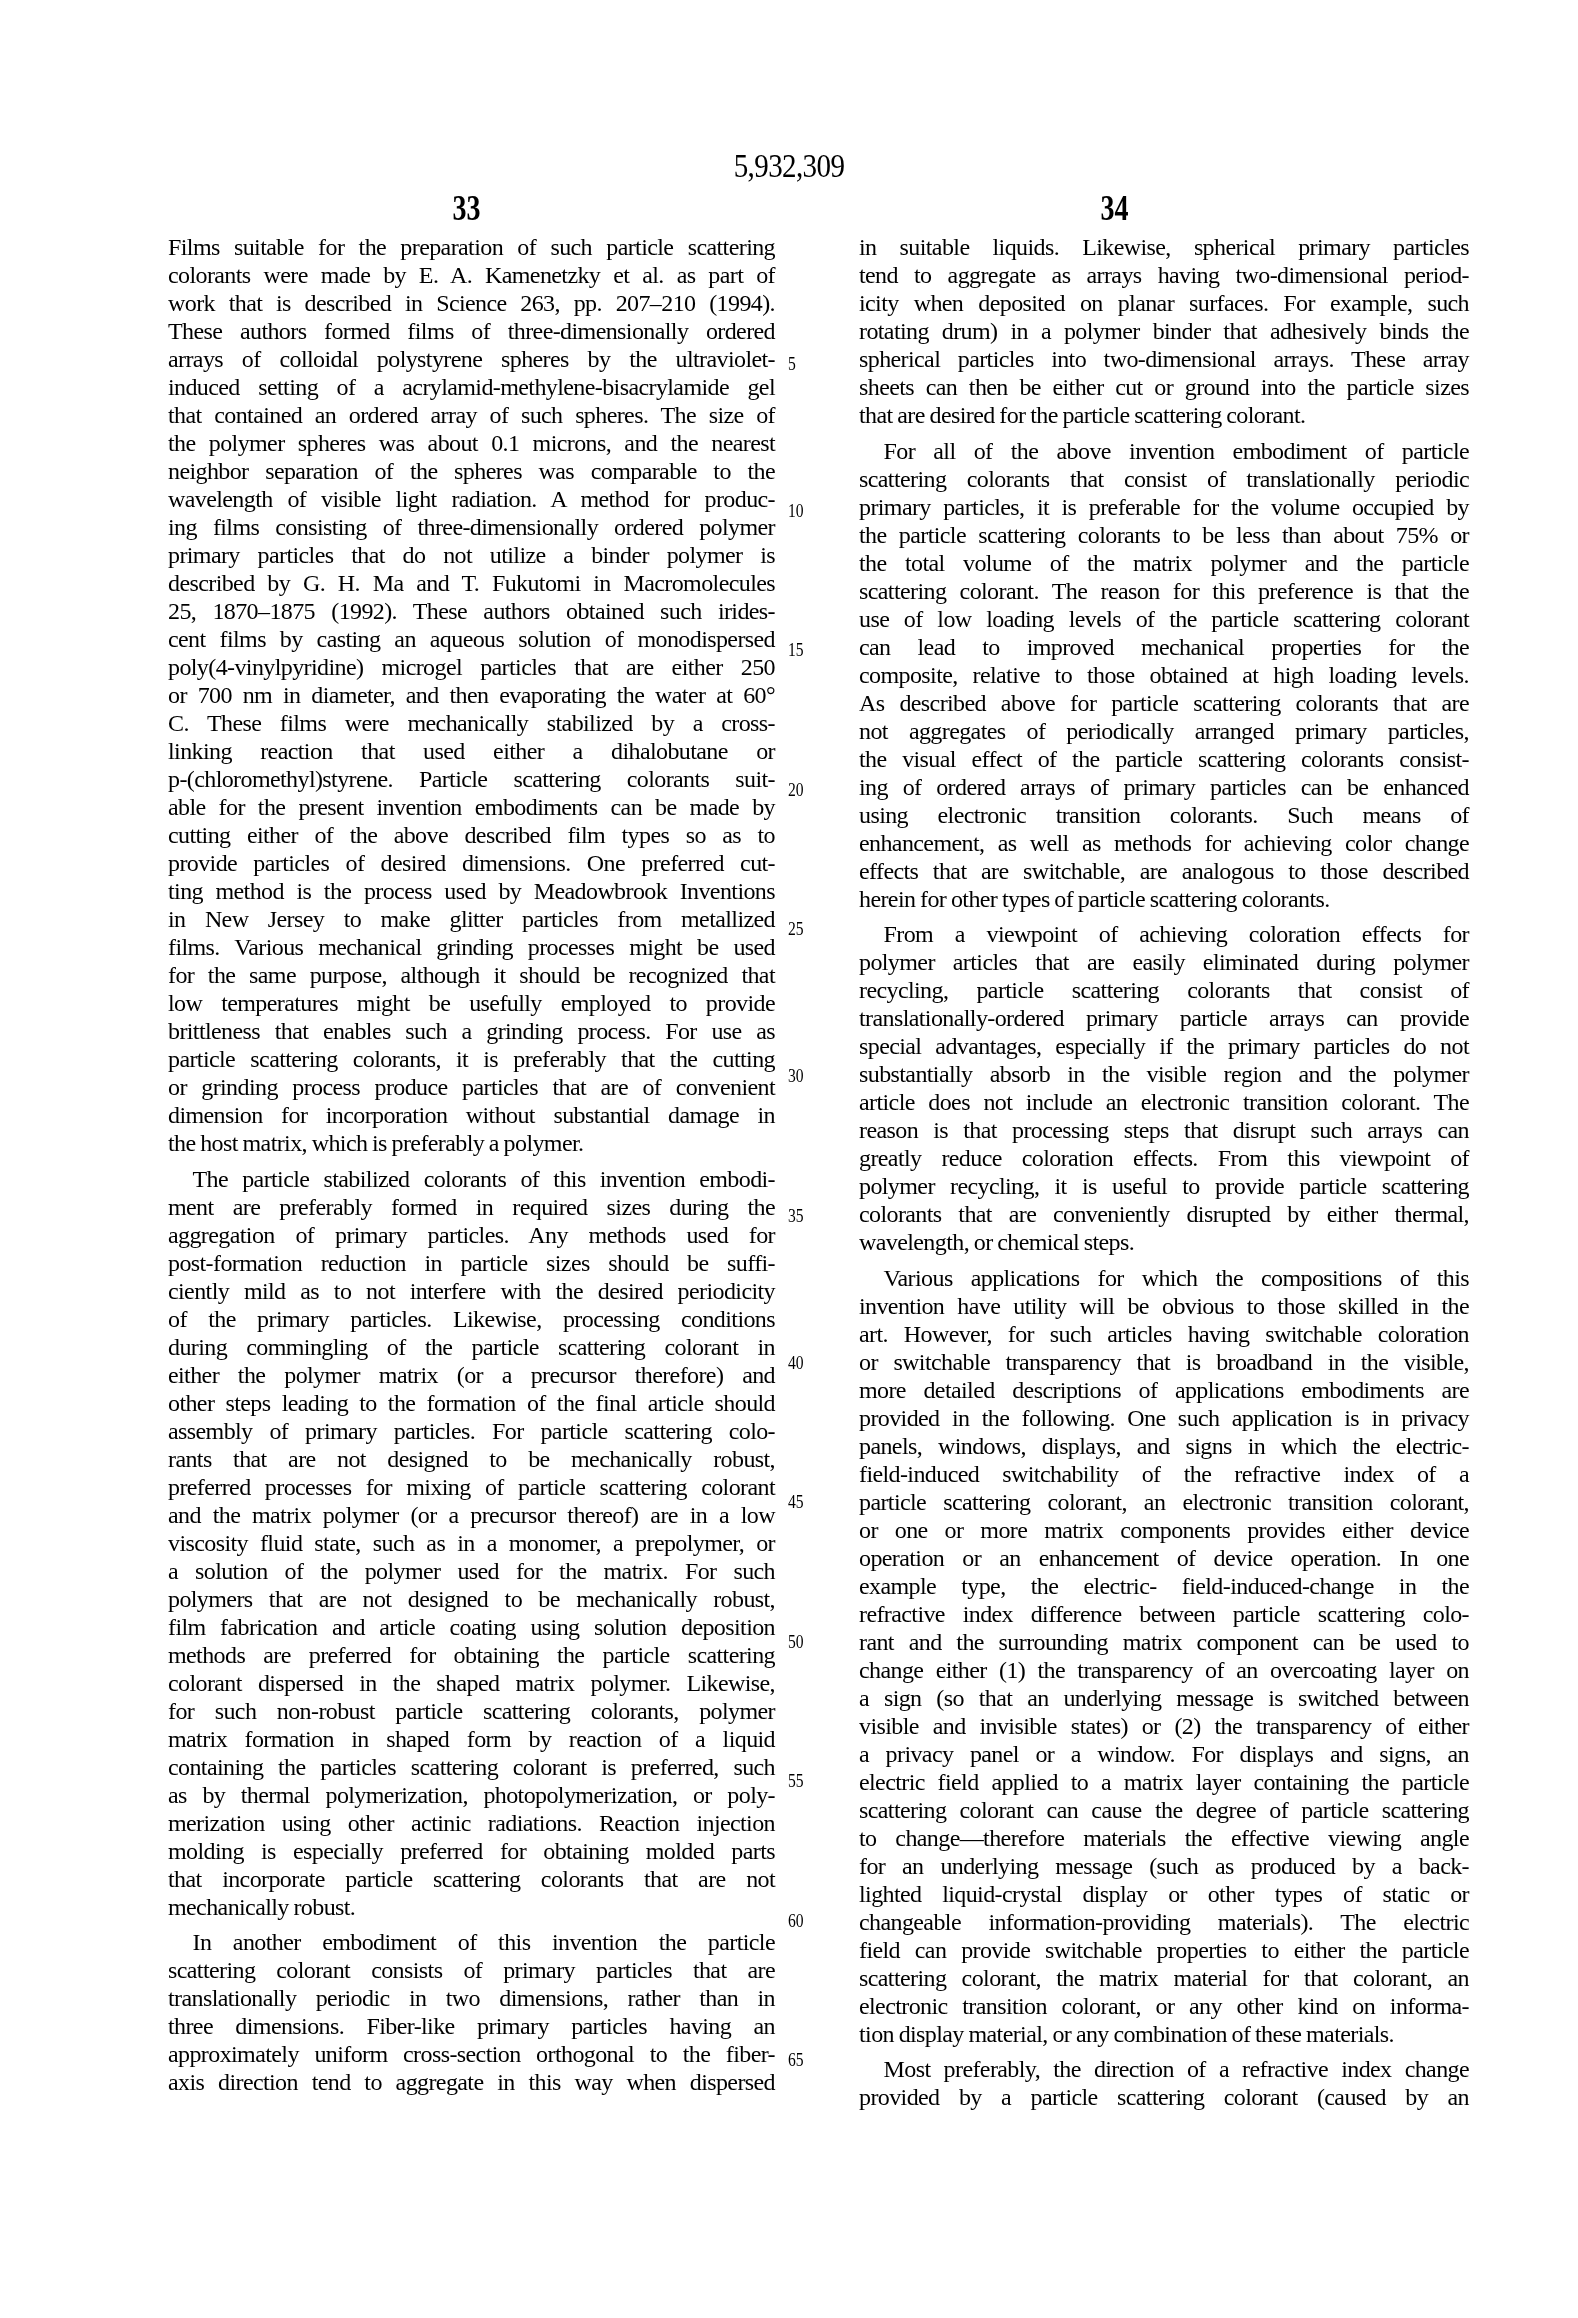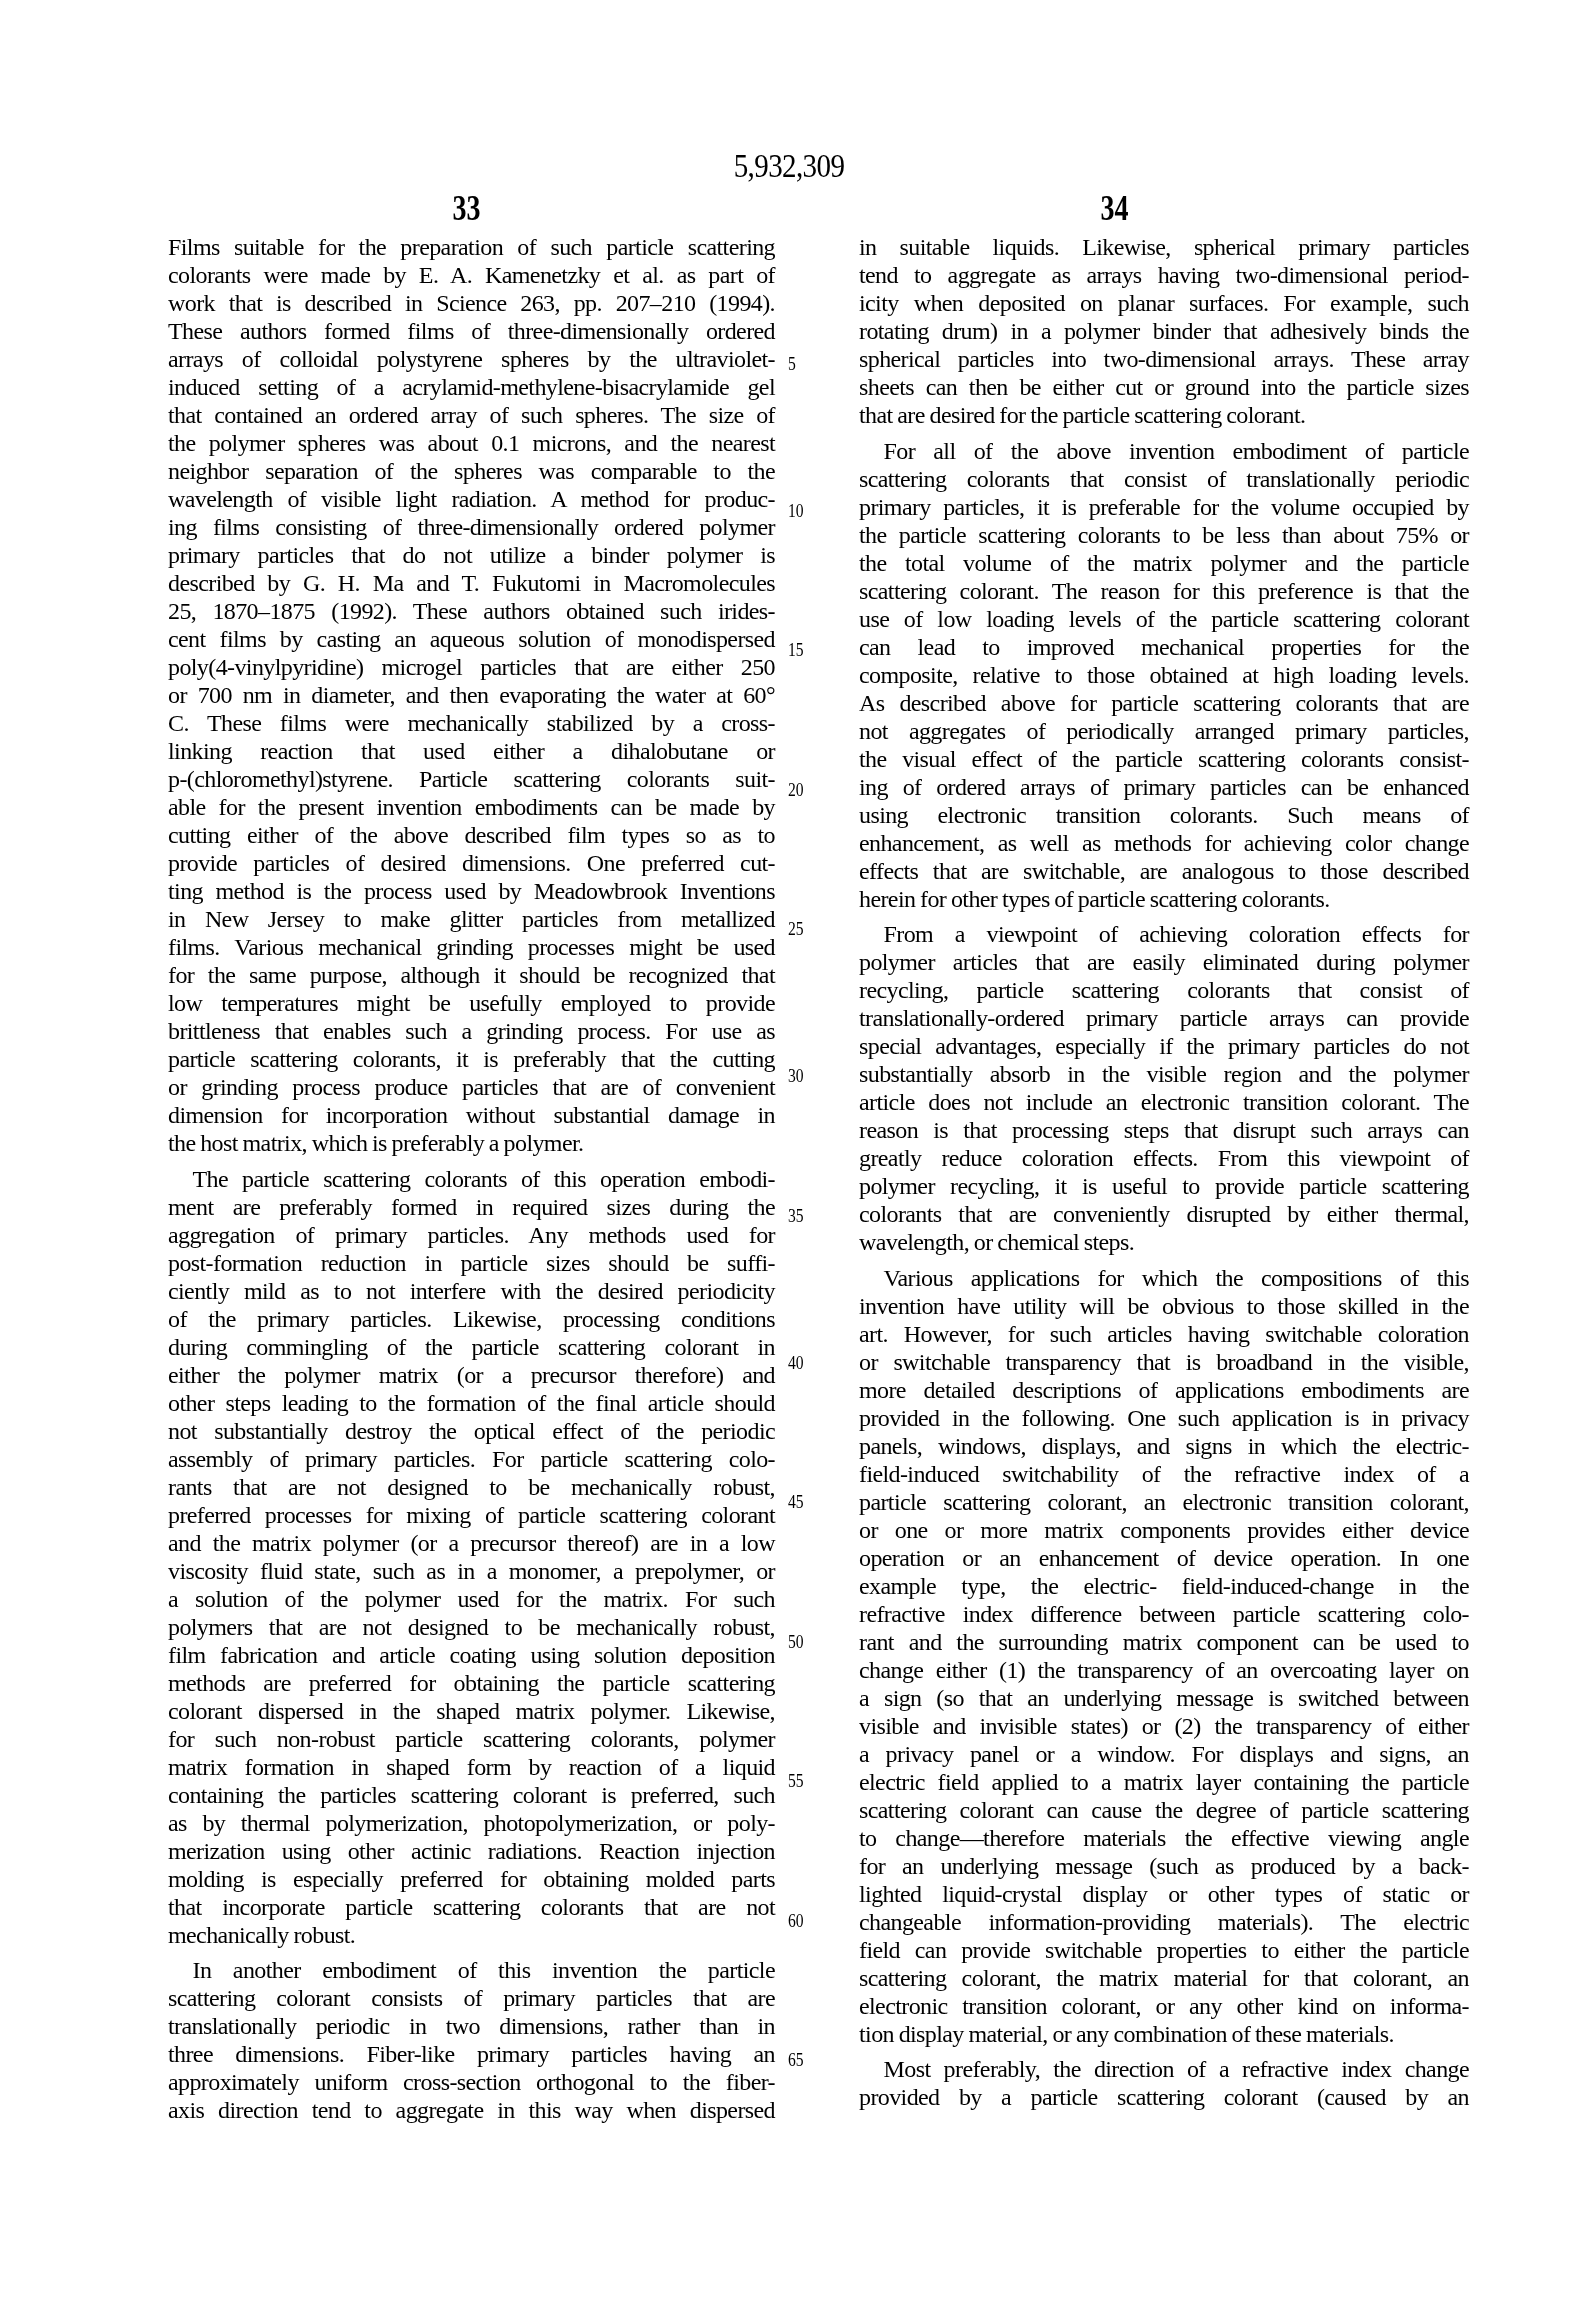--- a/index.html
+++ b/index.html
@@ -65,30 +65,29 @@
         <div class="line"><span class="line-inner">for the same purpose, although it should be recognized that</span></div>
         <div class="line"><span class="line-inner">low temperatures might be usefully employed to provide</span></div>
         <div class="line"><span class="line-inner">brittleness that enables such a grinding process. For use as</span></div>
         <div class="line"><span class="line-inner">particle scattering colorants, it is preferably that the cutting</span></div>
         <div class="line"><span class="line-inner">or grinding process produce particles that are of convenient</span></div>
         <div class="line"><span class="line-inner">dimension for incorporation without substantial damage in</span></div>
         <div class="line last"><span class="line-inner">the host matrix, which is preferably a polymer.</span></div>
       </div>
       <div class="para-gap"></div>
       <div>
-        <div class="line indent"><span class="line-inner">The particle scattering colorants of this operation embodi-</span></div>
+        <div class="line indent"><span class="line-inner">The particle stabilized colorants of this invention embodi-</span></div>
         <div class="line"><span class="line-inner">ment are preferably formed in required sizes during the</span></div>
         <div class="line"><span class="line-inner">aggregation of primary particles. Any methods used for</span></div>
         <div class="line"><span class="line-inner">post-formation reduction in particle sizes should be suffi-</span></div>
         <div class="line"><span class="line-inner">ciently mild as to not interfere with the desired periodicity</span></div>
         <div class="line"><span class="line-inner">of the primary particles. Likewise, processing conditions</span></div>
         <div class="line"><span class="line-inner">during commingling of the particle scattering colorant in</span></div>
         <div class="line"><span class="line-inner">either the polymer matrix (or a precursor therefore) and</span></div>
         <div class="line"><span class="line-inner">other steps leading to the formation of the final article should</span></div>
-        <div class="line"><span class="line-inner">not substantially destroy the optical effect of the periodic</span></div>
         <div class="line"><span class="line-inner">assembly of primary particles. For particle scattering colo-</span></div>
         <div class="line"><span class="line-inner">rants that are not designed to be mechanically robust,</span></div>
         <div class="line"><span class="line-inner">preferred processes for mixing of particle scattering colorant</span></div>
         <div class="line"><span class="line-inner">and the matrix polymer (or a precursor thereof) are in a low</span></div>
         <div class="line"><span class="line-inner">viscosity fluid state, such as in a monomer, a prepolymer, or</span></div>
         <div class="line"><span class="line-inner">a solution of the polymer used for the matrix. For such</span></div>
         <div class="line"><span class="line-inner">polymers that are not designed to be mechanically robust,</span></div>
         <div class="line"><span class="line-inner">film fabrication and article coating using solution deposition</span></div>
         <div class="line"><span class="line-inner">methods are preferred for obtaining the particle scattering</span></div>
         <div class="line"><span class="line-inner">colorant dispersed in the shaped matrix polymer. Likewise,</span></div>

